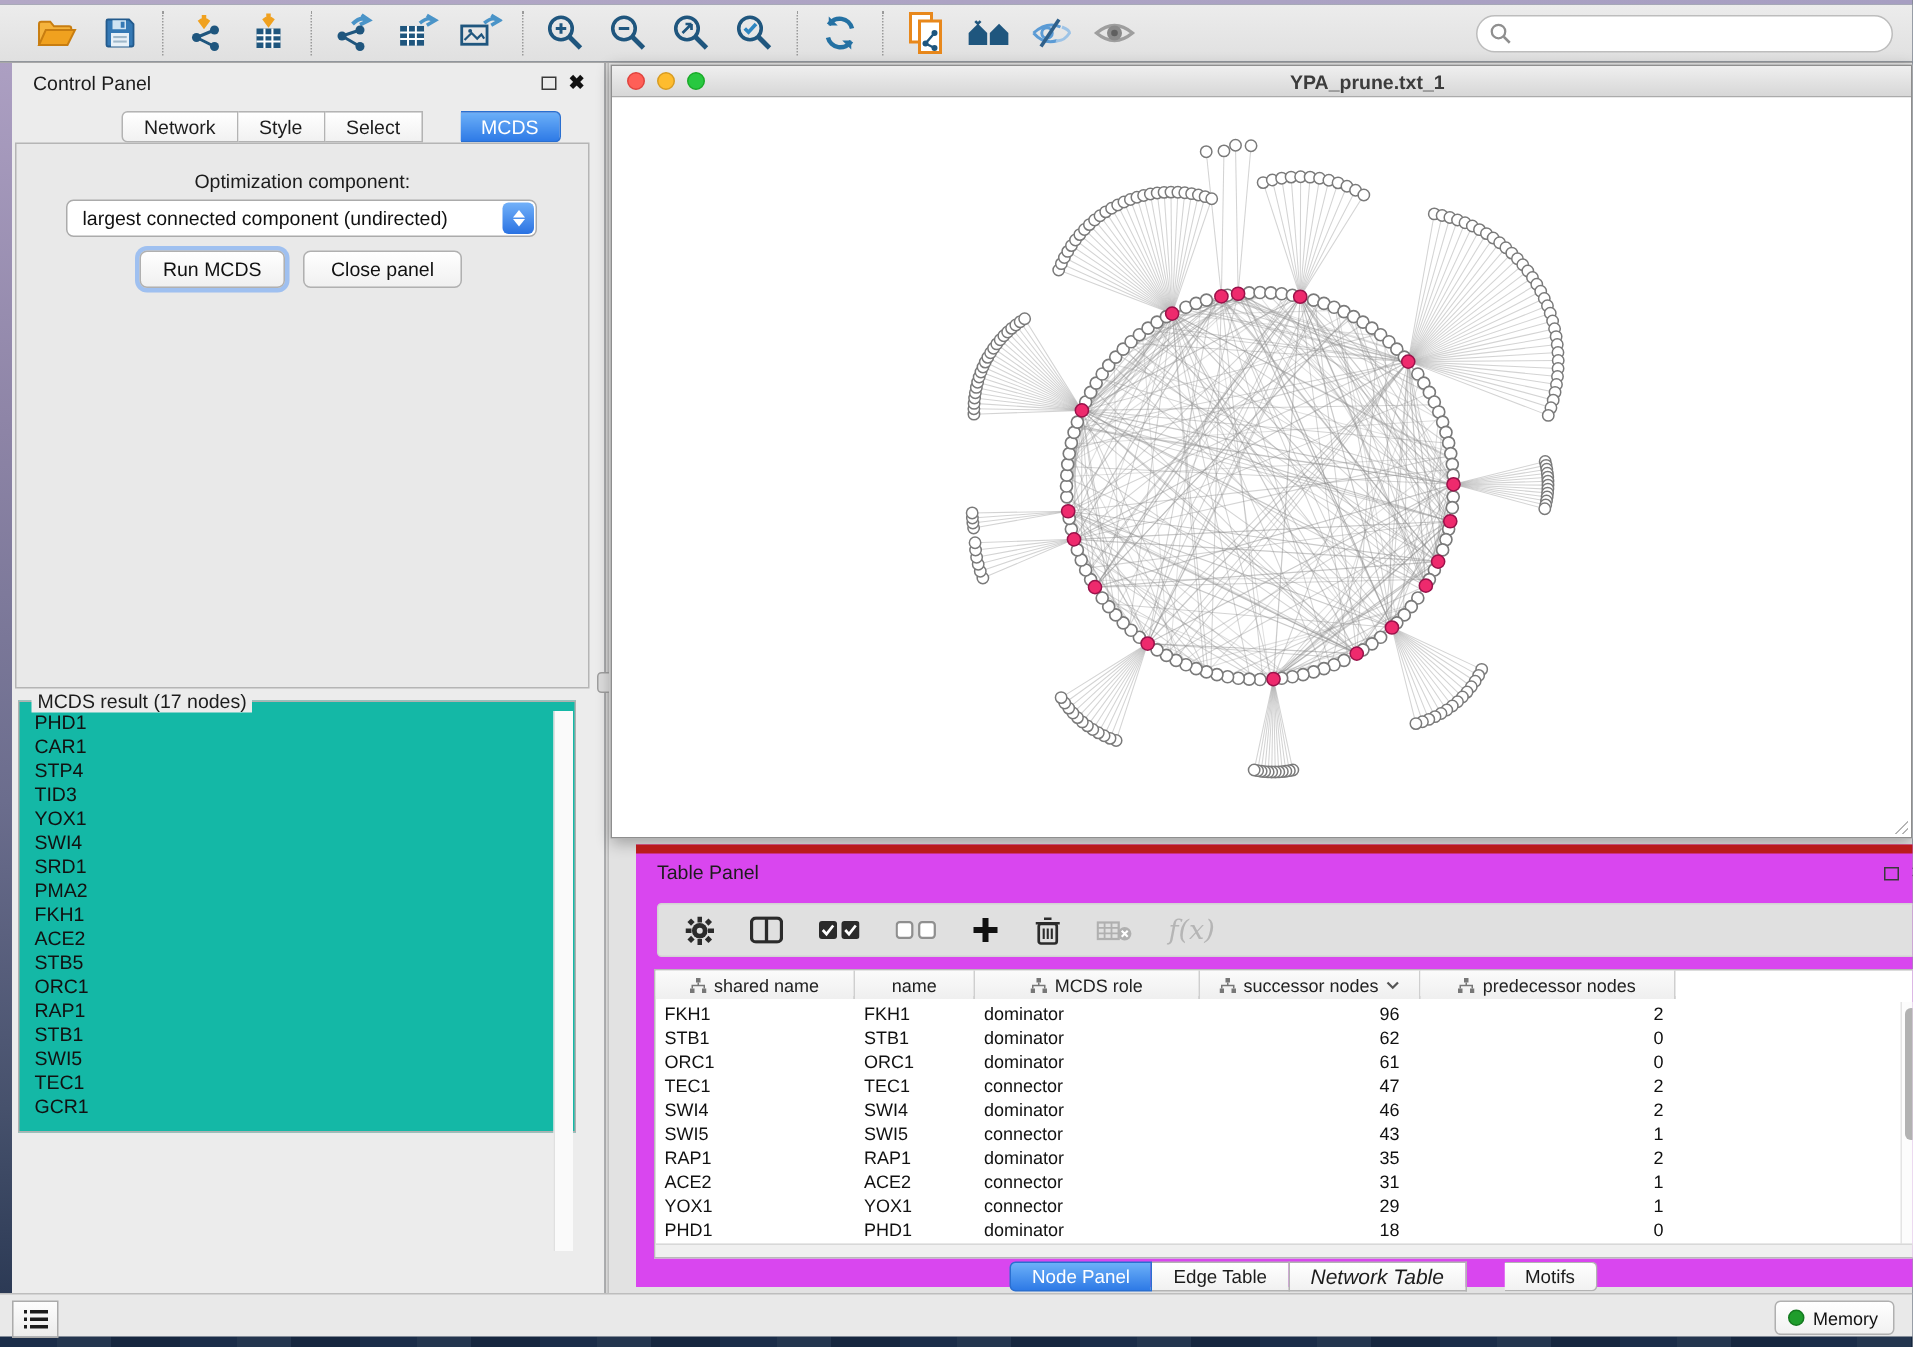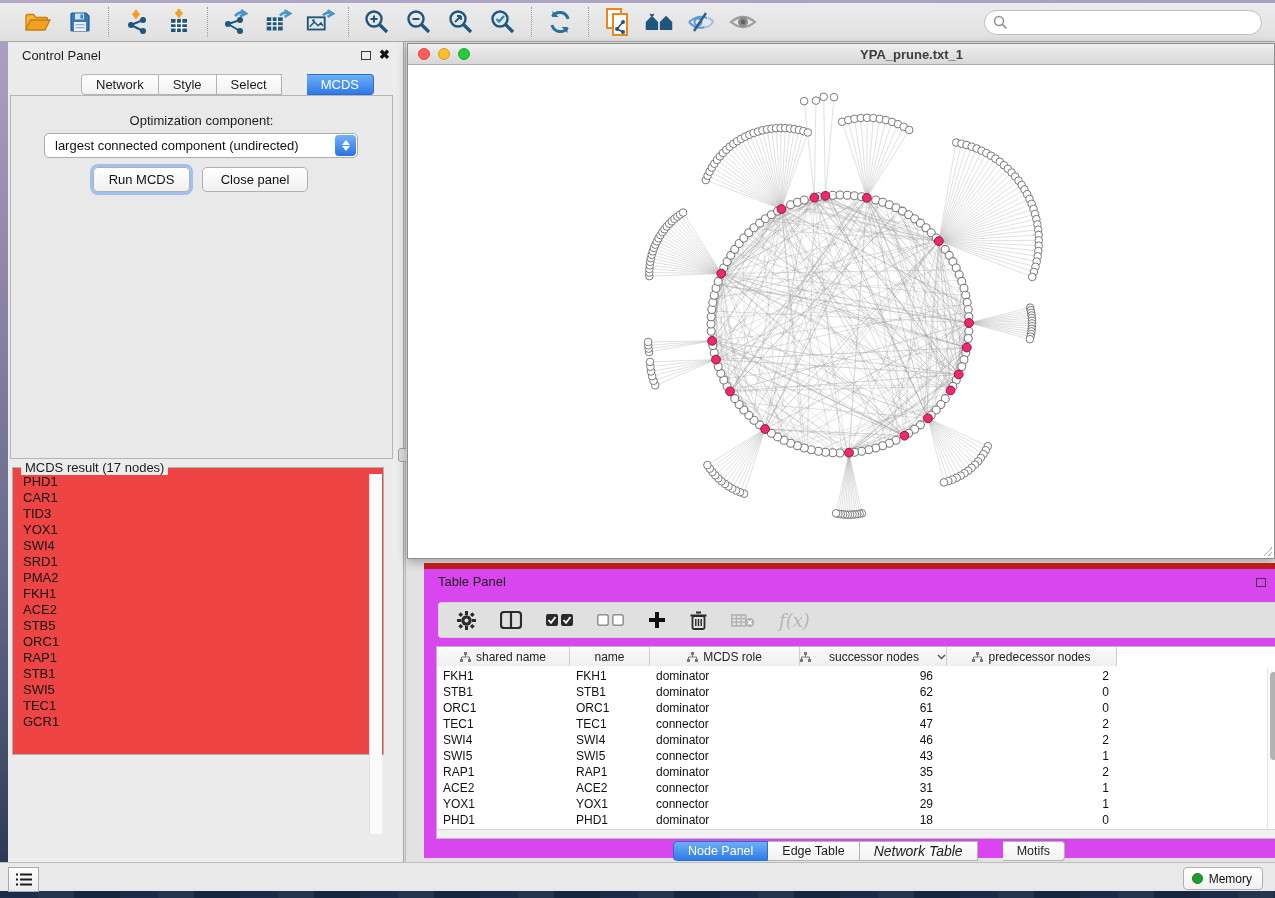--- a/index.html
+++ b/index.html
@@ -55,21 +55,21 @@
     background:linear-gradient(180deg,#72b1f9,#2a72e2); border-radius:4px;
     display:flex; flex-direction:column; align-items:center; justify-content:center; gap:1px; }
   .step-arrow { width:0; height:0; border-left:4px solid transparent; border-right:4px solid transparent; }
   .step-up { border-bottom:5px solid #fff; } .step-down { border-top:5px solid #fff; }
   .mac-btn { height:25px; background:linear-gradient(180deg,#ffffff,#f0f0f0); border:1px solid #b0b0b0;
     border-radius:5px; font-size:13px; color:#111; display:flex; align-items:center; justify-content:center; cursor:pointer; }
   #run-btn { left:93px; top:167px; width:97px; box-shadow:0 0 0 3px rgba(110,165,245,.6); }
   #closepanel-btn { left:202px; top:167px; width:106px; }
 
   #mcds-fieldset { left:12px; top:467px; width:372px; height:288px; border:1px solid #b0b0b0;
-    background:#ef4444; }
+    background:#14b8a6; }
   #mcds-legend { position:absolute; left:8px; top:-8px; background:#ececec; padding:0 4px;
     font-size:13px; color:#1c1c1c; }
   #mcds-list { position:absolute; left:1px; top:6px; width:356px; height:360px; overflow:hidden; }
   .mcds-item { font-size:13px; color:#111; line-height:16px; padding-left:9px; cursor:default; }
   #mcds-scroll { position:absolute; right:1px; top:6px; width:13px; height:360px; background:#fafafa;
     border-left:1px solid #e0e0e0; }
 
   
   #right-region { left:406px; top:42px; width:869px; height:820px; background:#e2e2e2; }
 
@@ -310,20 +310,21 @@
   </span>
 </div>
 <div class="abs mac-btn" id="run-btn">Run MCDS</div>
 <div class="abs mac-btn" id="closepanel-btn">Close panel</div>
 
 <div class="abs" id="mcds-fieldset">
   <span id="mcds-legend">MCDS result (17 nodes)</span>
   <div id="mcds-list">
       <div class="mcds-item">PHD1</div>
       <div class="mcds-item">CAR1</div>
+      <div class="mcds-item">STP4</div>
       <div class="mcds-item">TID3</div>
       <div class="mcds-item">YOX1</div>
       <div class="mcds-item">SWI4</div>
       <div class="mcds-item">SRD1</div>
       <div class="mcds-item">PMA2</div>
       <div class="mcds-item">FKH1</div>
       <div class="mcds-item">ACE2</div>
       <div class="mcds-item">STB5</div>
       <div class="mcds-item">ORC1</div>
       <div class="mcds-item">RAP1</div>
@@ -1169,21 +1170,21 @@
         </div>
         <div class="th-cell" style="width: 150px;">
           <svg width="11" height="10" viewBox="0 0 11 10">
             <rect x="4" y="0" width="3" height="3" fill="#777"></rect>
             <rect x="0" y="7" width="3" height="3" fill="#777"></rect>
             <rect x="8" y="7" width="3" height="3" fill="#777"></rect>
             <path d="M5.5 3 v2 M1.5 7 v-2 h8 v2" stroke="#777" fill="none"></path>
           </svg>
           <span>MCDS role</span>
         </div>
-        <div class="th-cell" style="width: 147px; justify-content: space-between;">
+        <div class="th-cell" style="width: 147px;">
           <svg width="11" height="10" viewBox="0 0 11 10">
             <rect x="4" y="0" width="3" height="3" fill="#777"></rect>
             <rect x="0" y="7" width="3" height="3" fill="#777"></rect>
             <rect x="8" y="7" width="3" height="3" fill="#777"></rect>
             <path d="M5.5 3 v2 M1.5 7 v-2 h8 v2" stroke="#777" fill="none"></path>
           </svg>
           <span>successor nodes</span>
           <svg width="9" height="6" viewBox="0 0 9 6">
             <path d="M1 1 l3.5 3.5 L8 1" stroke="#555" stroke-width="1.5" fill="none"></path>
           </svg>

